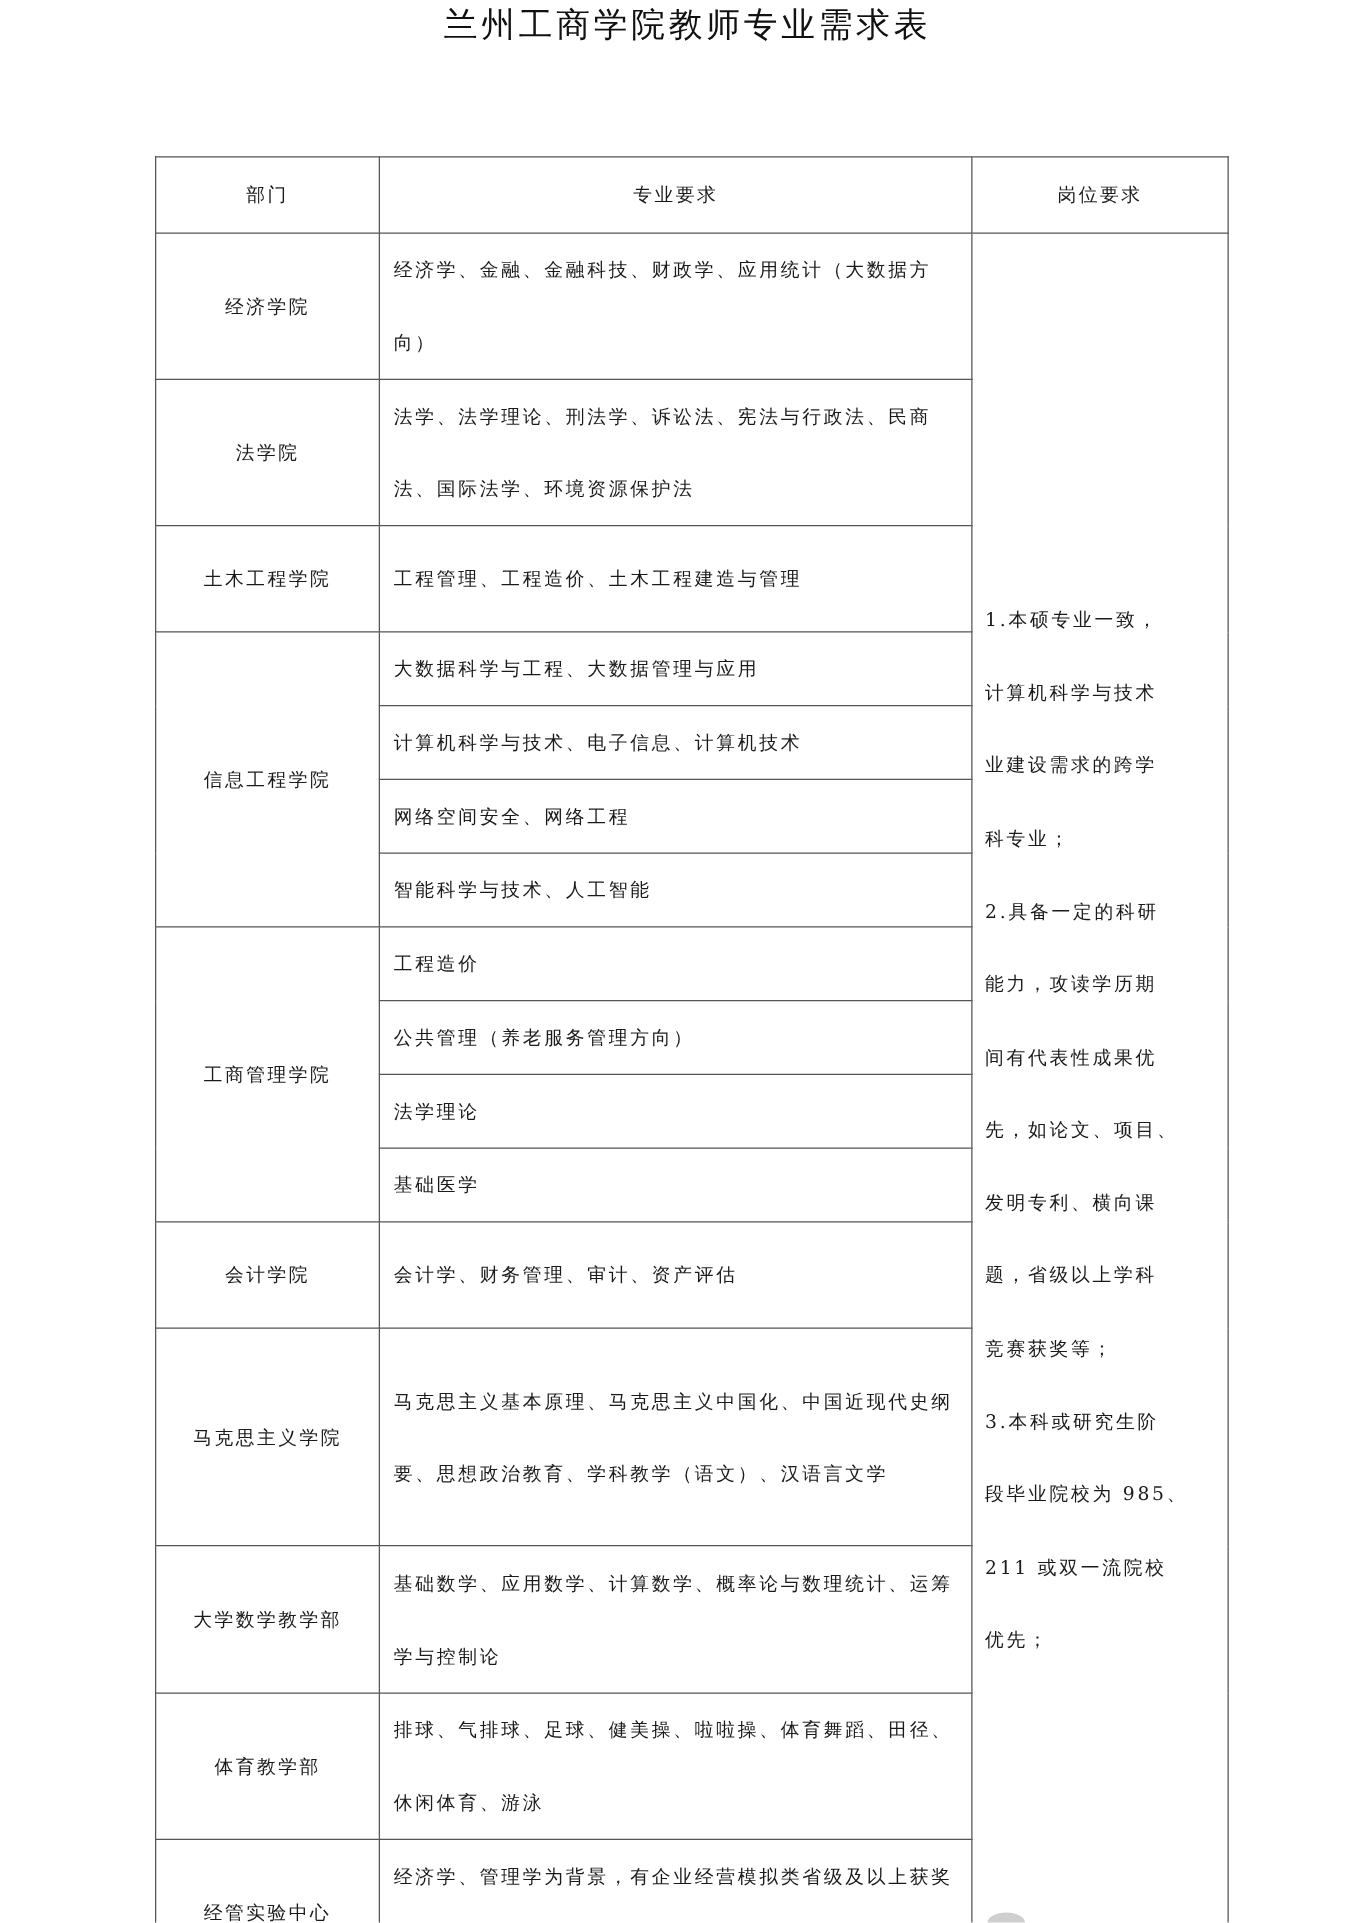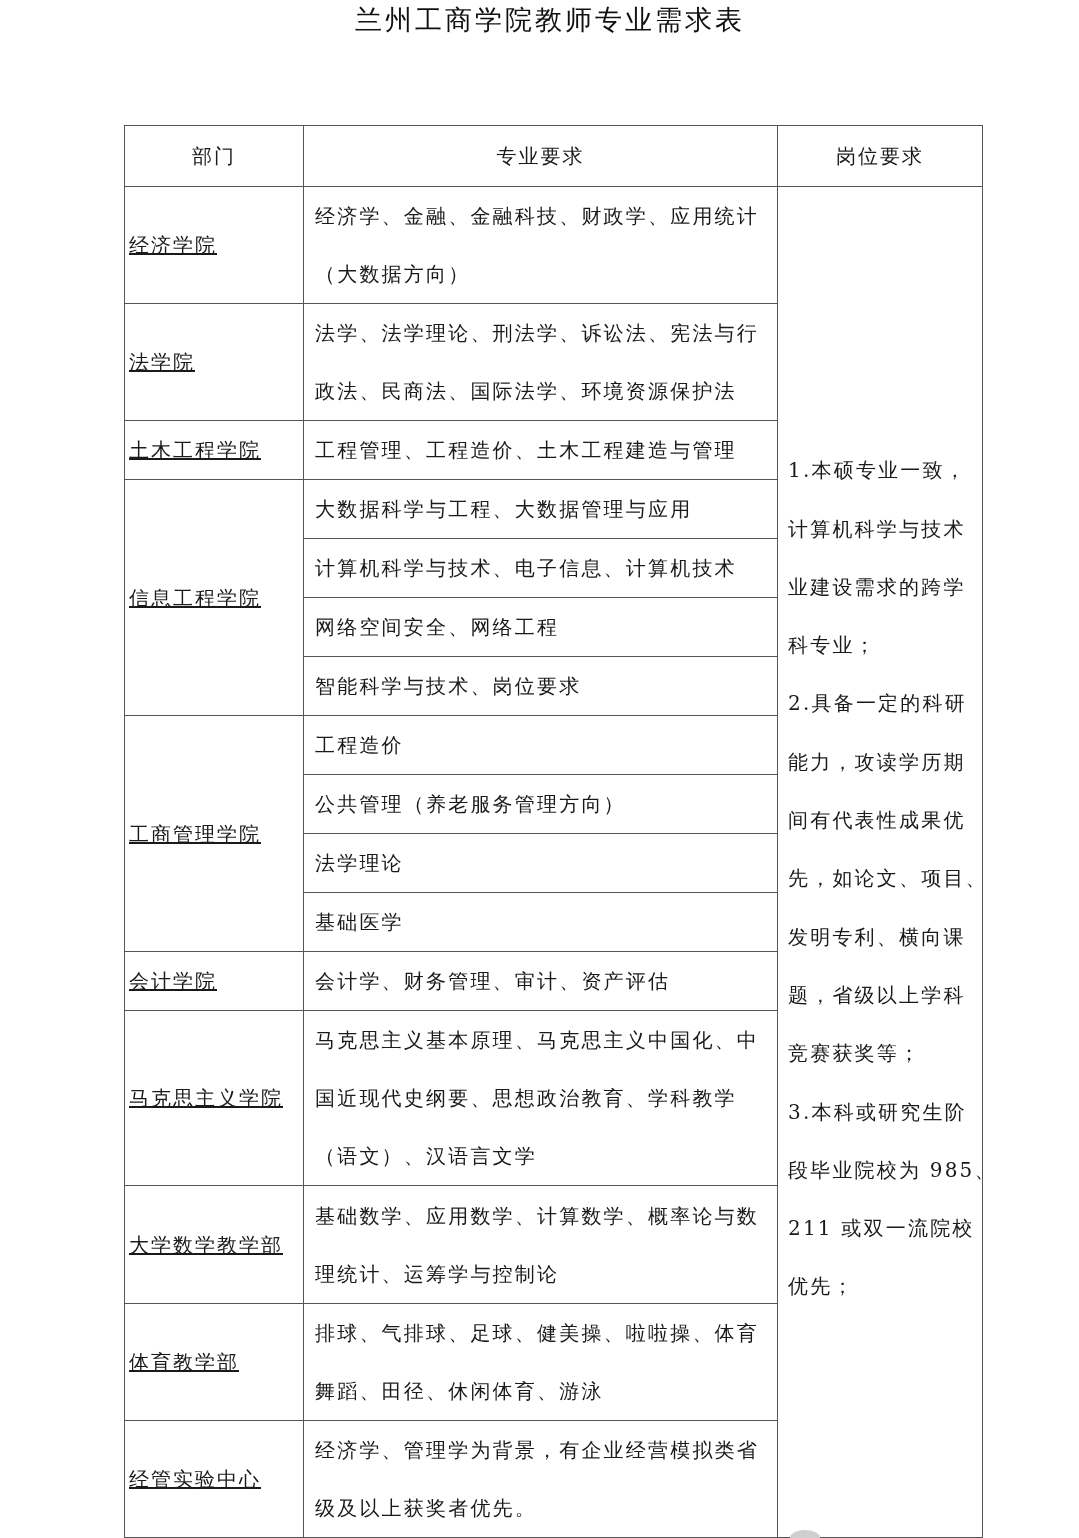--- a/index.html
+++ b/index.html
@@ -11,28 +11,28 @@
   .doc-title {
     position: absolute; left: 0; top: 2px; width: 1100px; text-align: center;
     font-size: 27px; letter-spacing: 3px; color: #111;
   }
   table.req {
     position: absolute; left: 124px; top: 125px;
     width: 858px; border-collapse: collapse; table-layout: fixed;
   }
   table.req td, table.req th {
     border: 1.5px solid #555;
-    font-size: 20px; line-height: 58px;
+    font-size: 15px; line-height: 58px;
     font-weight: normal; vertical-align: middle;
   }
   col.c1 { width: 179px; }
   col.c2 { width: 474px; }
   col.c3 { width: 205px; }
   th { height: 57px; text-align: center; letter-spacing: 2px; }
-  td.dept { letter-spacing: 2px; padding: 0 4px; text-decoration: underline; }
+  td.dept { text-align: center; letter-spacing: 2px; padding: 13px 4px; }
   td.major { padding: 0 10px 0 11px; letter-spacing: 2.2px; }
   td.req-col { vertical-align: top; padding: 33px 6px 0 10px; letter-spacing: 2.2px; }
   .req-line { display: block; line-height: 58.3px; white-space: nowrap; }
   .footer-mark {
     position: absolute; left: 790px; top: 1530px; width: 30px; height: 16px;
     border-radius: 50%; background: #cfcfcf;
   }
 </style>
 </head>
 <body>
@@ -88,21 +88,21 @@
     <td class="dept" rowspan="4">信息工程学院</td>
     <td class="major">大数据科学与工程、大数据管理与应用</td>
   </tr>
   <tr style="height:59px">
     <td class="major">计算机科学与技术、电子信息、计算机技术</td>
   </tr>
   <tr style="height:59px">
     <td class="major">网络空间安全、网络工程</td>
   </tr>
   <tr style="height:59px">
-    <td class="major">智能科学与技术、岗位要求</td>
+    <td class="major">智能科学与技术、人工智能</td>
   </tr>
 
   <tr style="height:59px">
     <td class="dept" rowspan="4">工商管理学院</td>
     <td class="major">工程造价</td>
   </tr>
   <tr style="height:59px">
     <td class="major">公共管理（养老服务管理方向）</td>
   </tr>
   <tr style="height:59px">

